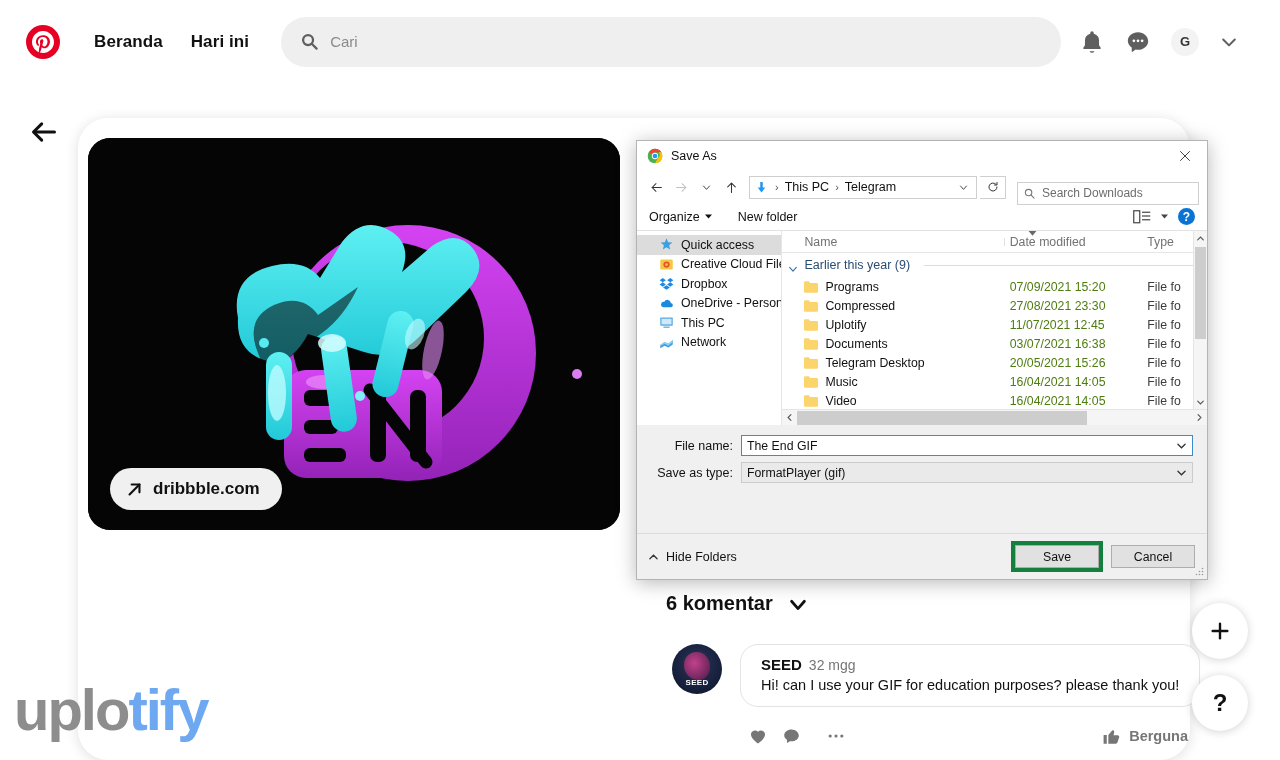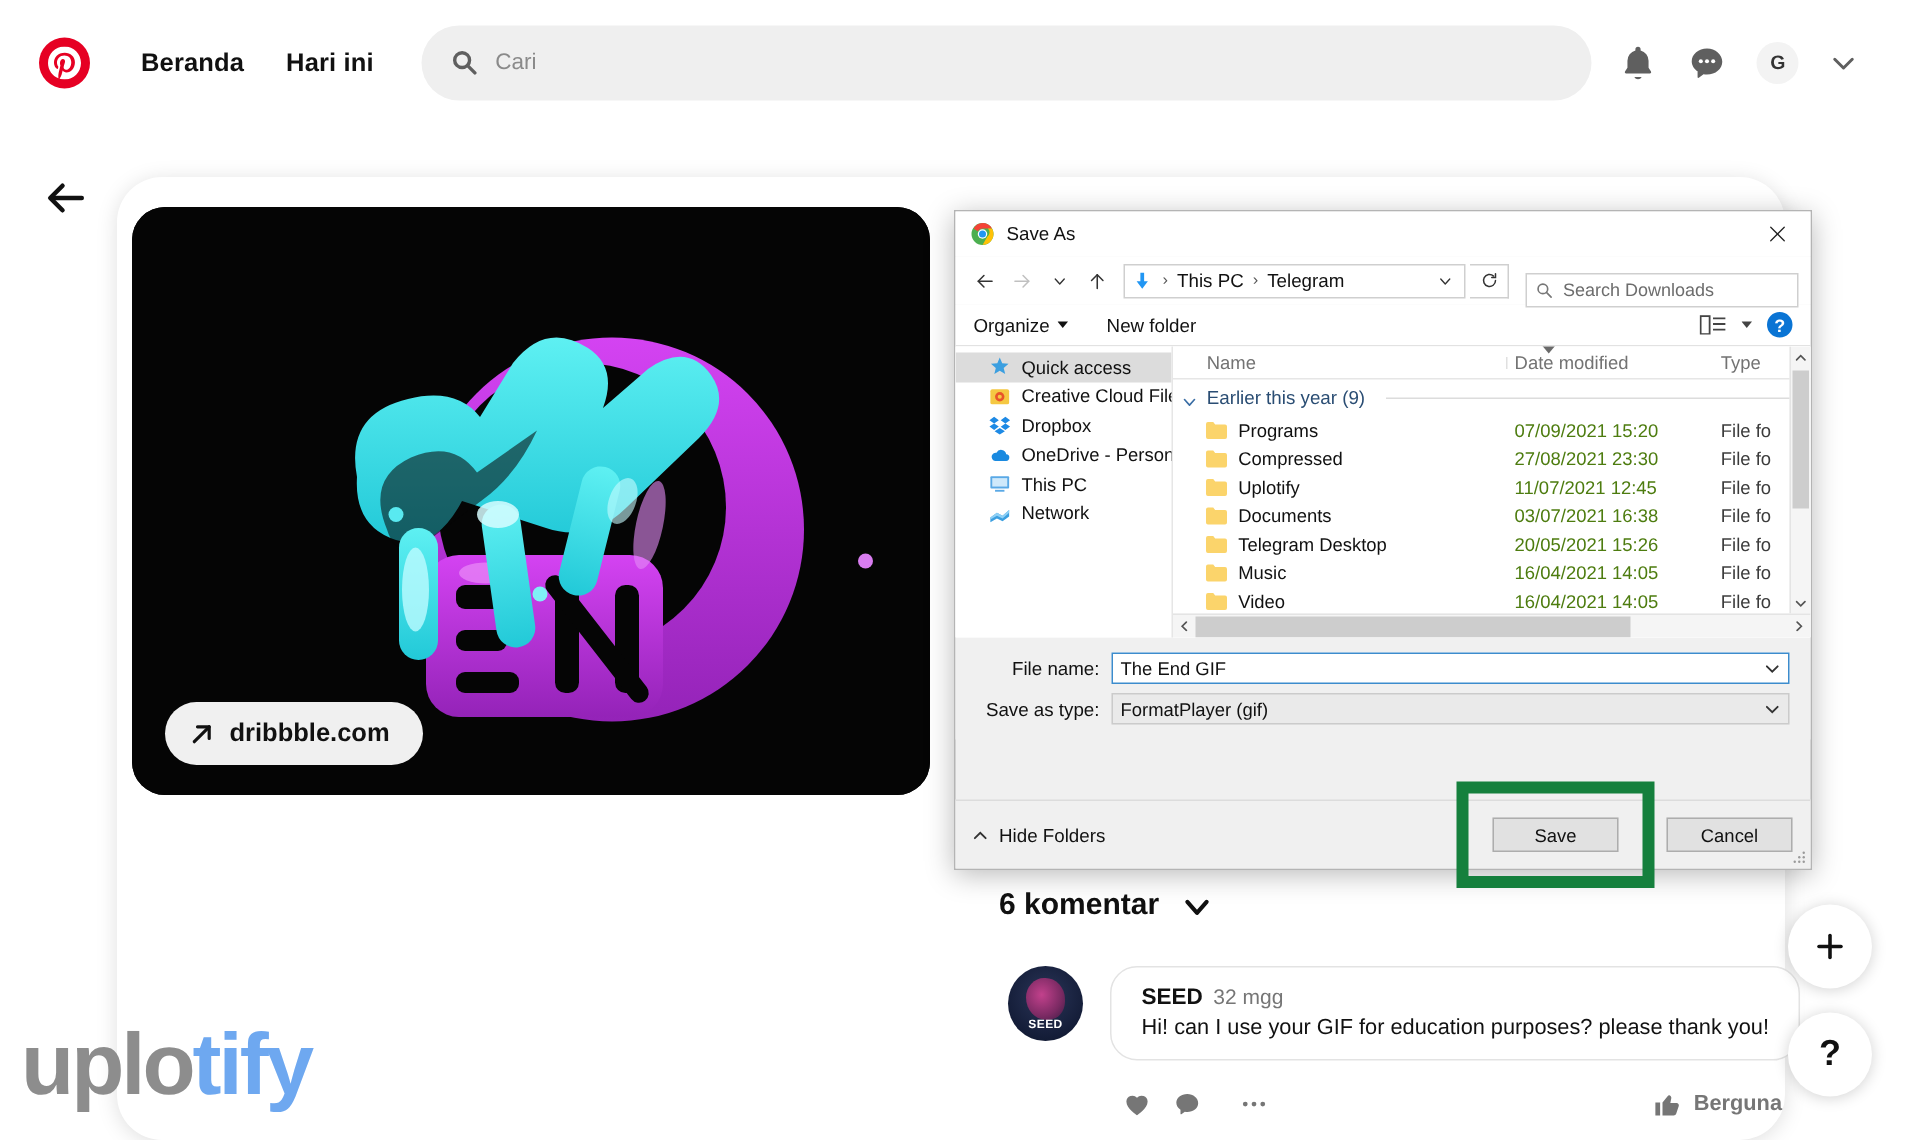--- a/index.html
+++ b/index.html
@@ -279,21 +279,21 @@
 
   .dlg-footer {
     position: absolute; left: 0; right: 0; bottom: 0; height: 46px;
     background: #f0f0f0; border-top: 1px solid #dcdcdc;
     display: flex; align-items: center; padding: 0 12px;
   }
   .hidefolders { display: flex; align-items: center; gap: 8px; cursor: pointer; }
   .hidefolders svg { width: 9px; height: 6px; color: #333; }
   .hidefolders span { font-size: 12.5px; color: #111; }
   .btn-group { margin-left: auto; display: flex; align-items: center; gap: 8px; }
-  .save-wrap { border: 8px solid #15803d; padding: 16px; display: flex; }
+  .save-wrap { border: 4px solid #15803d; padding: 0; display: flex; }
   .dbtn {
     width: 84px; height: 23px; background: #e1e1e1; border: 1px solid #adadad;
     font-size: 12.3px; color: #111; display: flex; align-items: center; justify-content: center;
     cursor: pointer; font-family: "Liberation Sans", sans-serif;
   }
   .resize-grip { position: absolute; right: 3px; bottom: 3px; width: 10px; height: 10px; color: #9a9a9a; }
 </style>
 </head>
 <body>
 

